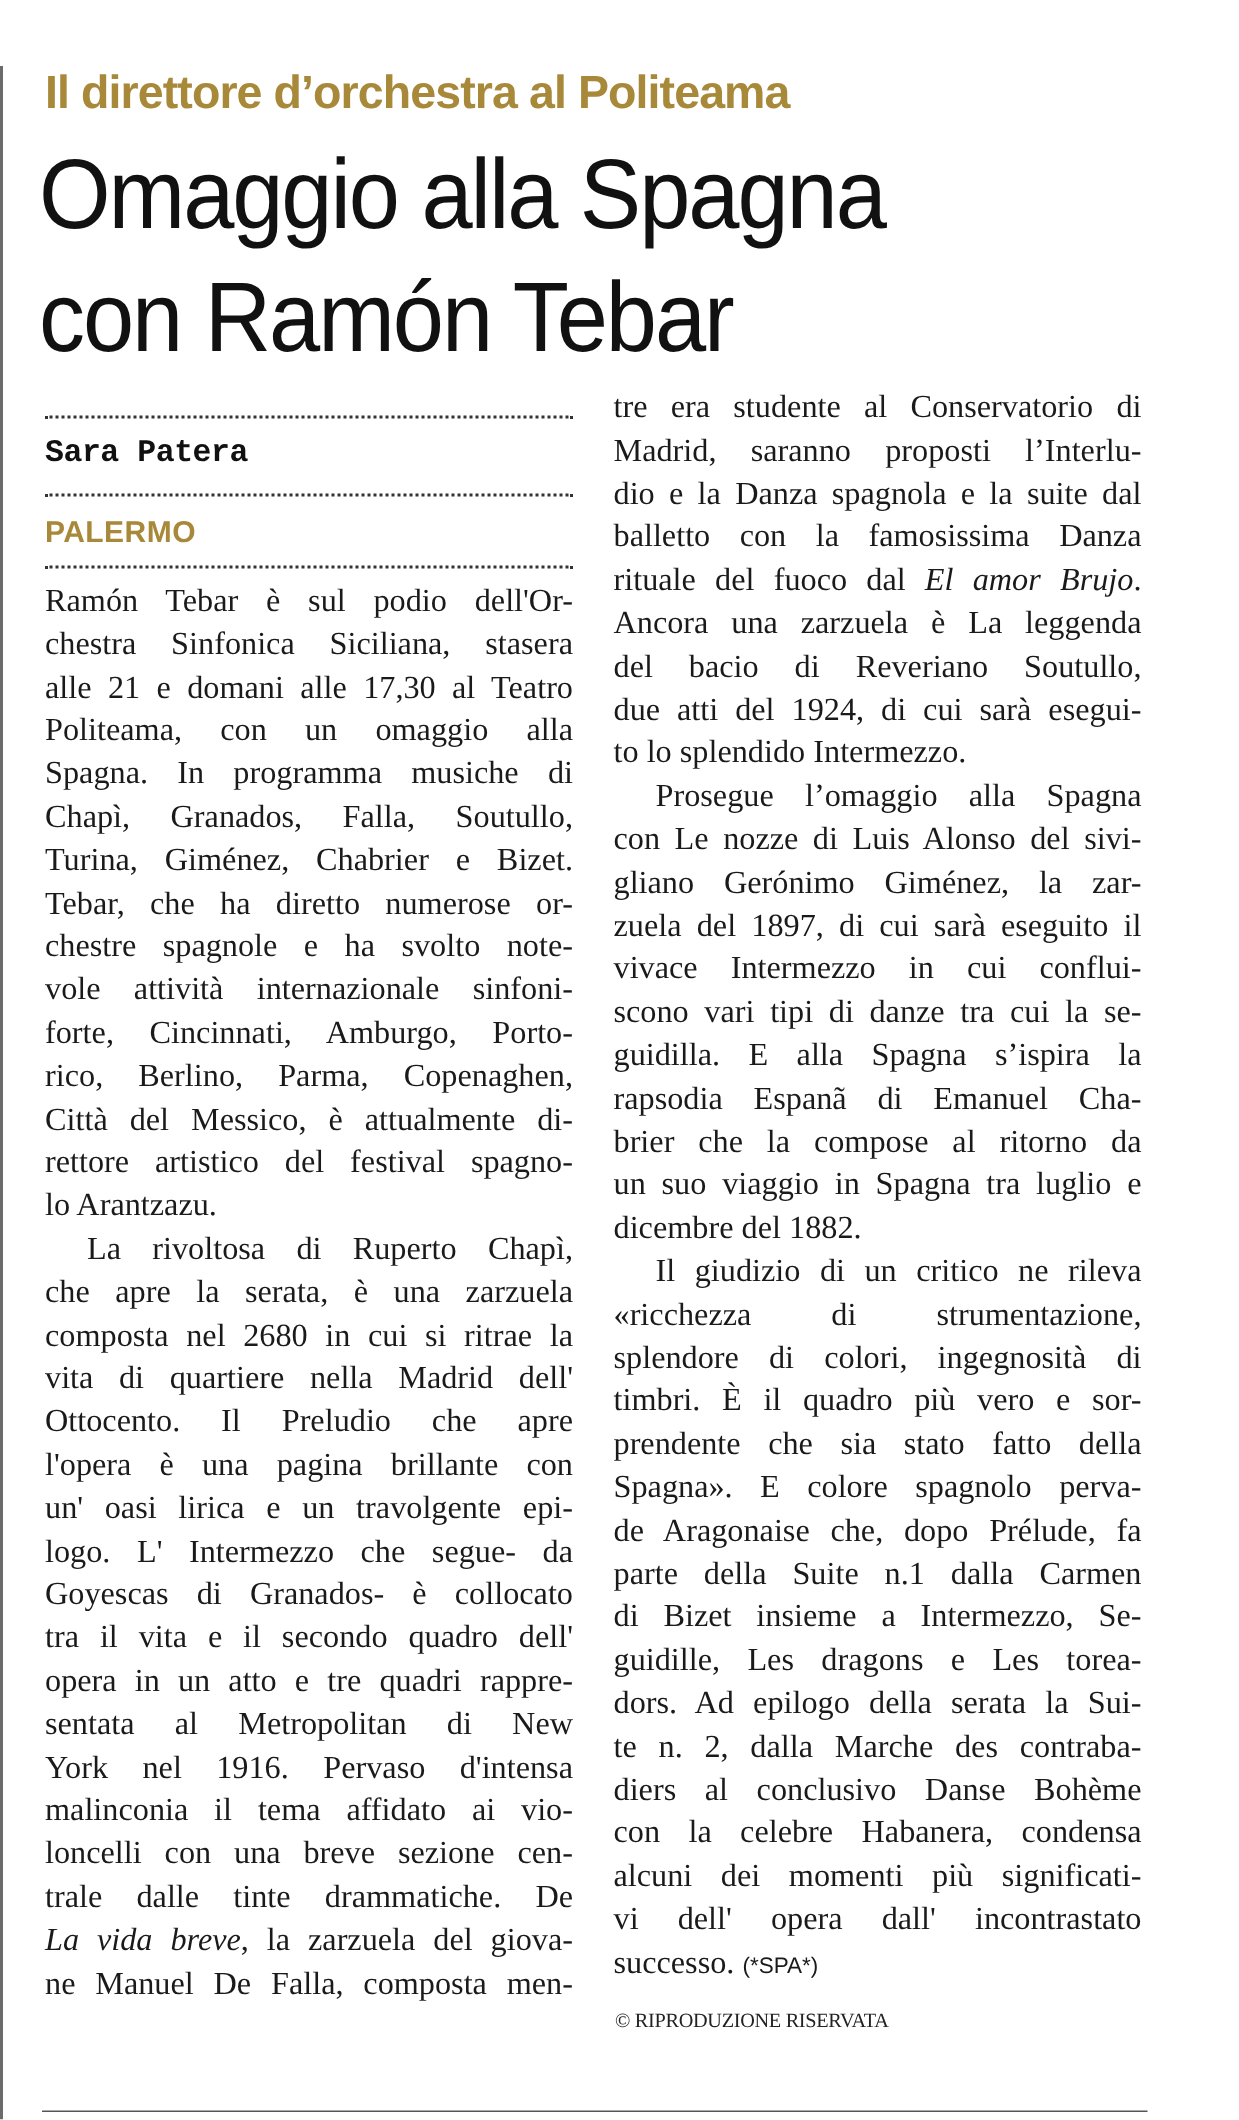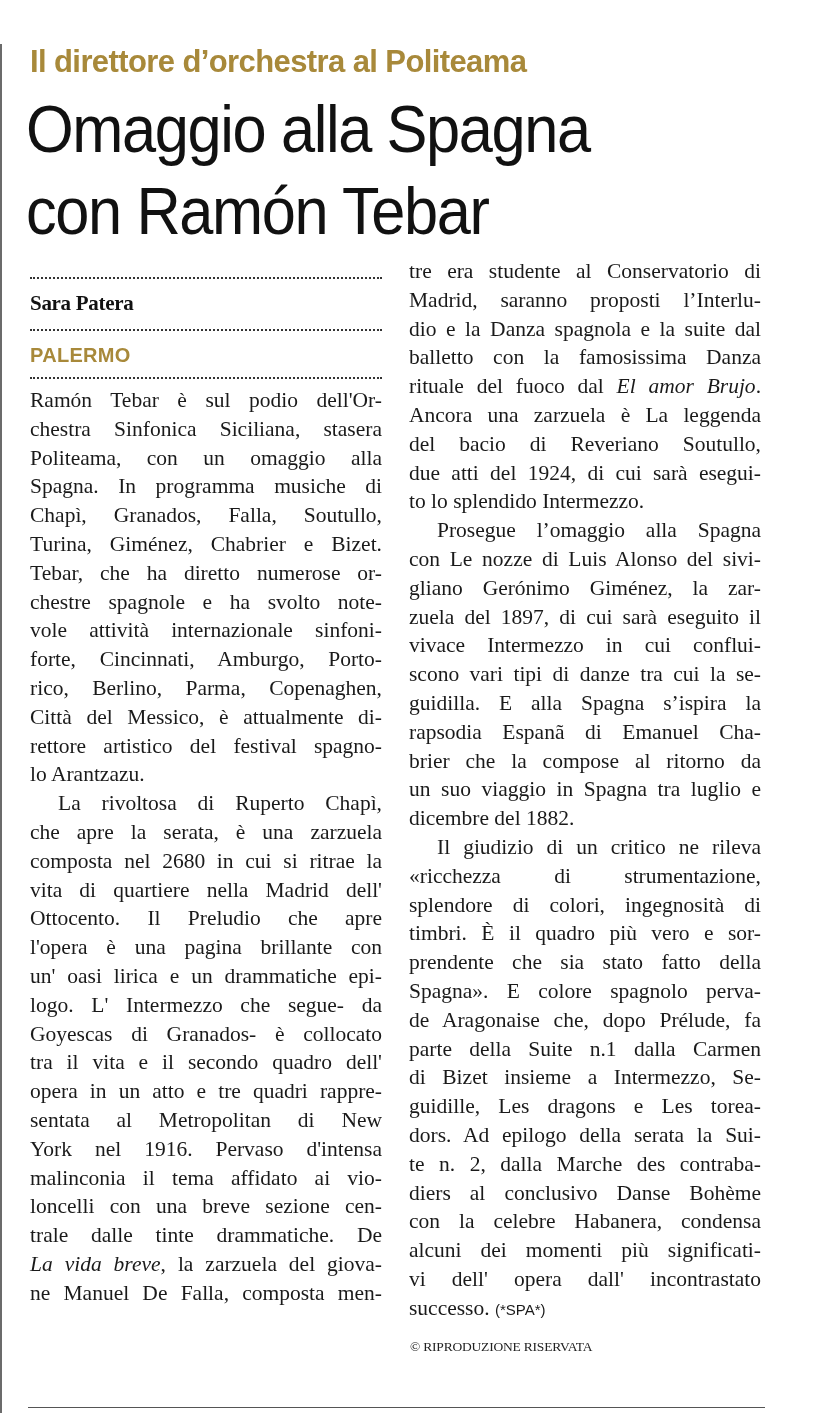--- a/index.html
+++ b/index.html
@@ -14,21 +14,21 @@
   .headline {
     position: absolute; left: 26px; top: 88px; width: 790px;
     font-family: "Liberation Sans", sans-serif; font-weight: 400;
     font-size: 66px; line-height: 82px; color: #111; letter-spacing: -1.5px;
     transform: scaleX(0.93); transform-origin: left top;
   }
   .headline div { white-space: nowrap; }
   .dots { position: absolute; left: 30px; width: 352px; height: 0; border-top: 2px dotted #333; }
   .byline {
     position: absolute; left: 30px; top: 289px;
-    font-family: Liberation Serif, serif; font-weight: 700;
+    font-family: Liberation Mono, monospace; font-weight: 700;
     font-size: 21px; line-height: 28px; color: #111; letter-spacing: -0.3px;
   }
   .location {
     position: absolute; left: 30px; top: 342px;
     font-family: "Liberation Sans", sans-serif; font-weight: 700;
     font-size: 20px; line-height: 26px; color: #a8893a; letter-spacing: 0.3px;
   }
   .col {
     position: absolute; width: 352px;
     font-family: "Liberation Serif", serif; font-size: 21.5px; line-height: 28.8px; color: #1a1a1a;
@@ -60,39 +60,40 @@
 
 <div class="dots" style="top:277px"></div>
 <div class="byline">Sara Patera</div>
 <div class="dots" style="top:329px"></div>
 <div class="location">PALERMO</div>
 <div class="dots" style="top:377px"></div>
 
 <div class="col col1" id="col1">
     <span class="ln">Ramón Tebar è sul podio dell'Or-</span>
     <span class="ln">chestra Sinfonica Siciliana, stasera</span>
+    <span class="ln">alle 21 e domani alle 17,30 al Teatro</span>
     <span class="ln">Politeama, con un omaggio alla</span>
     <span class="ln">Spagna. In programma musiche di</span>
     <span class="ln">Chapì, Granados, Falla, Soutullo,</span>
     <span class="ln">Turina, Giménez, Chabrier e Bizet.</span>
     <span class="ln">Tebar, che ha diretto numerose or-</span>
     <span class="ln">chestre spagnole e ha svolto note-</span>
     <span class="ln">vole attività internazionale sinfoni-</span>
     <span class="ln">forte, Cincinnati, Amburgo, Porto-</span>
     <span class="ln">rico, Berlino, Parma, Copenaghen,</span>
     <span class="ln">Città del Messico, è attualmente di-</span>
     <span class="ln">rettore artistico del festival spagno-</span>
     <span class="ln last">lo Arantzazu.</span>
     <span class="ln indent">La rivoltosa di Ruperto Chapì,</span>
     <span class="ln">che apre la serata, è una zarzuela</span>
     <span class="ln">composta nel 2680 in cui si ritrae la</span>
     <span class="ln">vita di quartiere nella Madrid dell'</span>
     <span class="ln">Ottocento. Il Preludio che apre</span>
     <span class="ln">l'opera è una pagina brillante con</span>
-    <span class="ln">un' oasi lirica e un drammatiche epi-</span>
+    <span class="ln">un' oasi lirica e un travolgente epi-</span>
     <span class="ln">logo. L' Intermezzo che segue- da</span>
     <span class="ln">Goyescas di Granados- è collocato</span>
     <span class="ln">tra il vita e il secondo quadro dell'</span>
     <span class="ln">opera in un atto e tre quadri rappre-</span>
     <span class="ln">sentata al Metropolitan di New</span>
     <span class="ln">York nel 1916. Pervaso d'intensa</span>
     <span class="ln">malinconia il tema affidato ai vio-</span>
     <span class="ln">loncelli con una breve sezione cen-</span>
     <span class="ln">trale dalle tinte drammatiche. De</span>
     <span class="ln"><i>La vida breve</i>, la zarzuela del giova-</span>

